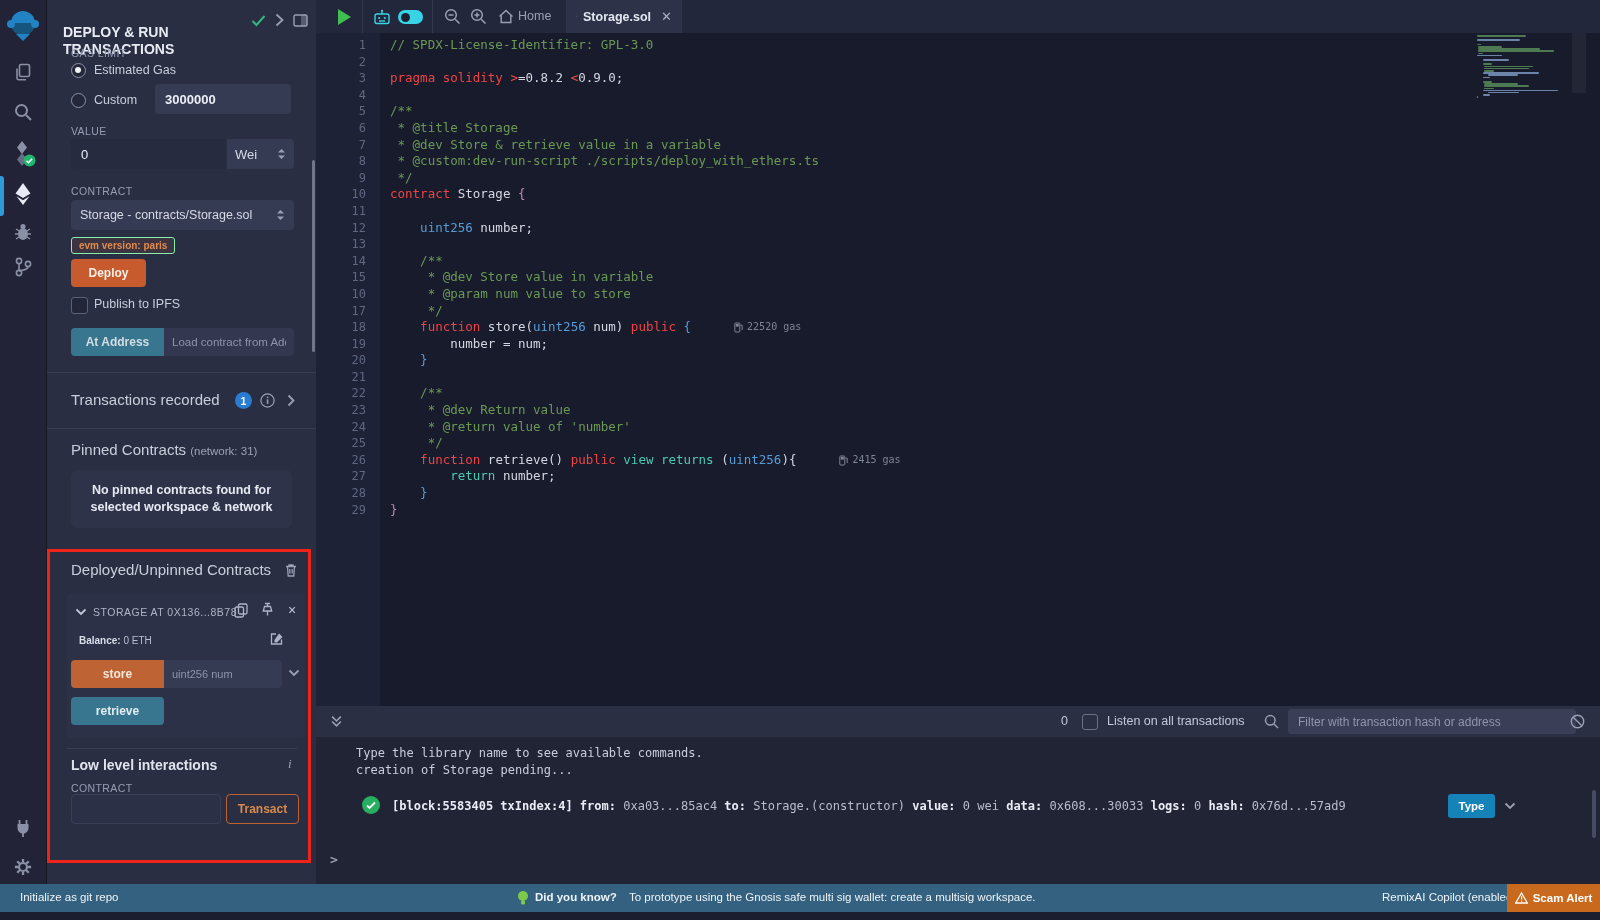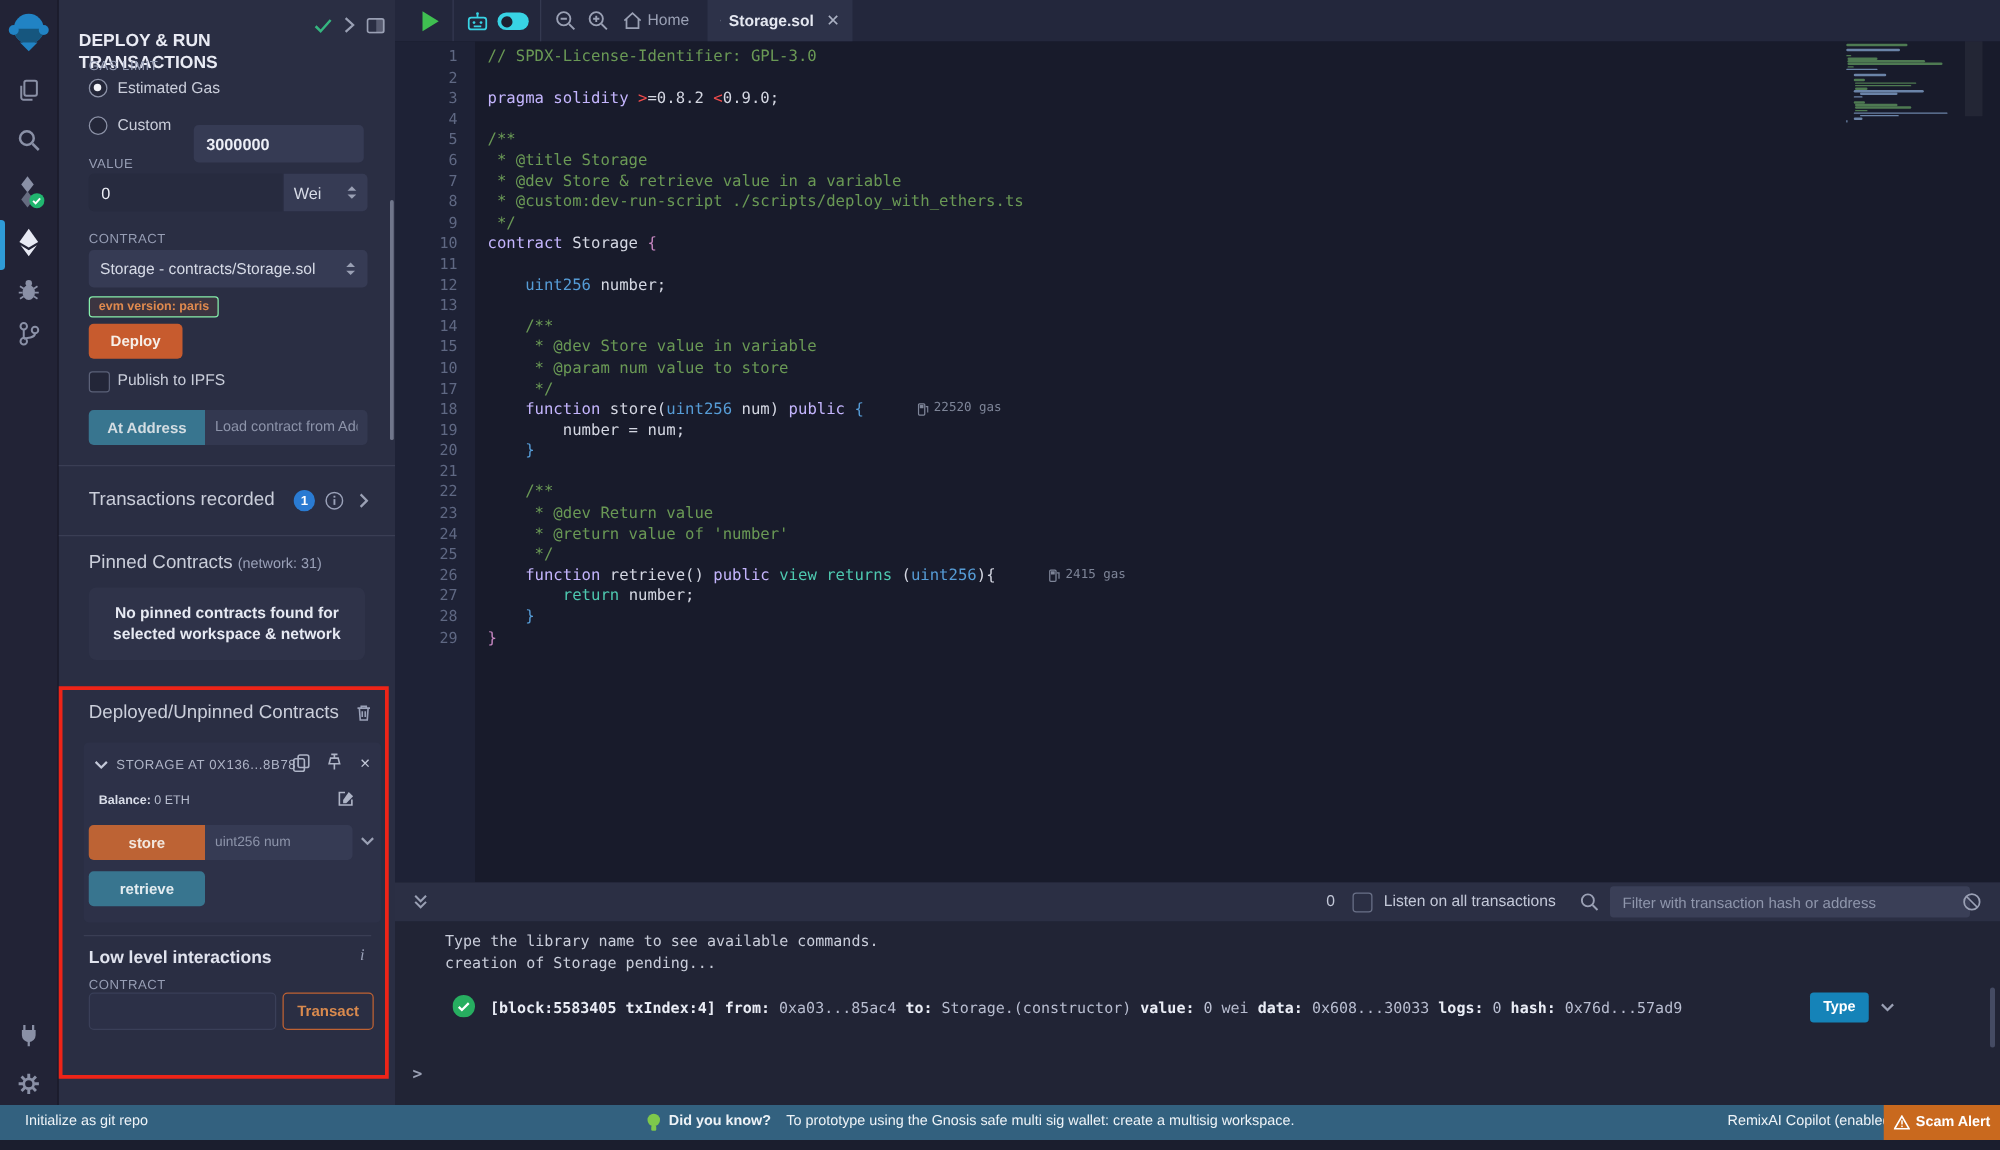--- a/index.html
+++ b/index.html
@@ -41,21 +41,21 @@
   .tb-sep{position:absolute;top:0;width:1px;height:33px;background:#343950;}
   #tab{position:absolute;left:250px;top:0;width:116px;height:33px;background:#2d3249;display:flex;align-items:center;padding:0 10px;box-sizing:border-box;gap:6px;cursor:pointer;}
   #tab .t-lab{font-size:12.5px;font-weight:600;color:#e4e7f0;}
   #tab .t-x{color:#aab0c2;font-size:13px;margin-left:4px;cursor:pointer;}
   #codewrap{position:absolute;left:0;top:33px;width:100%;height:673px;}
   #gutterbg{position:absolute;left:0;top:0;width:64px;height:100%;background:#1e2236;}
   #code-lines{position:absolute;left:0;top:4px;font-family:"DejaVu Sans Mono",monospace;font-size:12.5px;line-height:16.6px;}
   .cl{display:flex;height:16.6px;align-items:center;}
   .ln{flex:0 0 50px;width:50px;text-align:right;color:#5f6883;font-size:12px;margin-right:24px;}
   .ct{white-space:pre;}
-  .tk-c{color:#6a9955;} .tk-k{color:#c4b5fd;} .tk-t{color:#569cd6;} .tk-p{color:#d4d7e2;}
+  .tk-c{color:#6a9955;} .tk-k{color:#ef4444;} .tk-t{color:#569cd6;} .tk-p{color:#d4d7e2;}
   .tk-r{color:#f14c4c;} .tk-g{color:#4ec9b0;} .tk-m{color:#c586c0;} .tk-b{color:#569cd6;}
   .gas{display:inline-flex;align-items:center;gap:4px;margin-left:30px;color:#7e8598;font-size:10px;font-family:"DejaVu Sans Mono",monospace;padding-left:13px;}
   #minimap{position:absolute;left:1161px;top:2px;width:110px;}
   .mm-l{height:1.6px;margin-bottom:.6px;border-radius:1px;}
   #mm-slider{position:absolute;left:1256px;top:0;width:14px;height:60px;background:rgba(255,255,255,.05);}
 
   
   #terminal{position:absolute;left:316px;top:706px;width:1284px;height:178px;background:#212435;}
   #t-toolbar{position:absolute;left:0;top:0;width:100%;height:31px;background:#2b2f44;}
   .mono{font-family:"DejaVu Sans Mono",monospace;}
@@ -161,21 +161,21 @@
           <rect x="1" y="1" width="13" height="11" rx="1.5"></rect>
           <rect x="8" y="1" width="6" height="11" fill="#9aa0b4" opacity=".4" stroke="none"></rect>
         </svg>
     </div>
 
     <div class="lbl" style="left:24px;top:47px">GAS LIMIT</div>
     <div class="radio sel" style="left:24px;top:63px"></div>
     <div class="plab" style="left:47px;top:63px">Estimated Gas</div>
     <div class="radio" style="left:24px;top:93px"></div>
     <div class="plab" style="left:47px;top:93px">Custom</div>
-    <input class="inp" style="left: 108px; top: 100px; width: 136px; height: 30px; padding: 0px 10px; font-weight: 700; font-size: 13px;" value="3000000">
+    <input class="inp" style="left: 108px; top: 84px; width: 136px; height: 30px; padding: 0px 10px; font-weight: 700; font-size: 13px;" value="3000000">
 
     <div class="lbl" style="left:24px;top:125px">VALUE</div>
     <input class="inp" style="left: 24px; top: 139px; width: 155px; height: 30px; padding: 0px 10px; background: rgb(39, 43, 63); font-size: 13px; border-radius: 4px 0px 0px 4px;" value="0">
     <div class="abs" style="left:180px;top:139px;width:67px;height:30px;background:#363b54;border-radius:0 4px 4px 0;display:flex;align-items:center;justify-content:space-between;padding:0 8px;box-sizing:border-box;cursor:pointer">
       <span style="font-size:13px;color:#d6dae6">Wei</span>
       <svg width="9" height="12" viewBox="0 0 9 12">
           <path d="M4.5 1L8 4.5H1z" fill="#9aa0b4"></path>
           <path d="M4.5 11L1 7.5H8z" fill="#9aa0b4"></path>
         </svg>
     </div>

